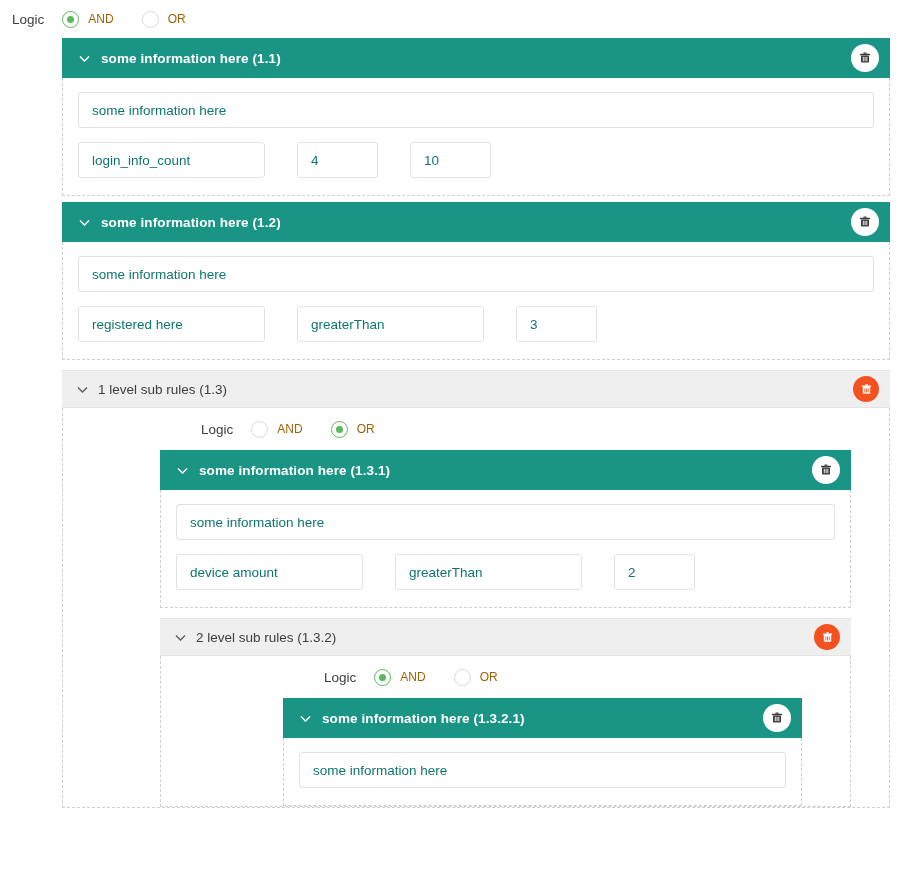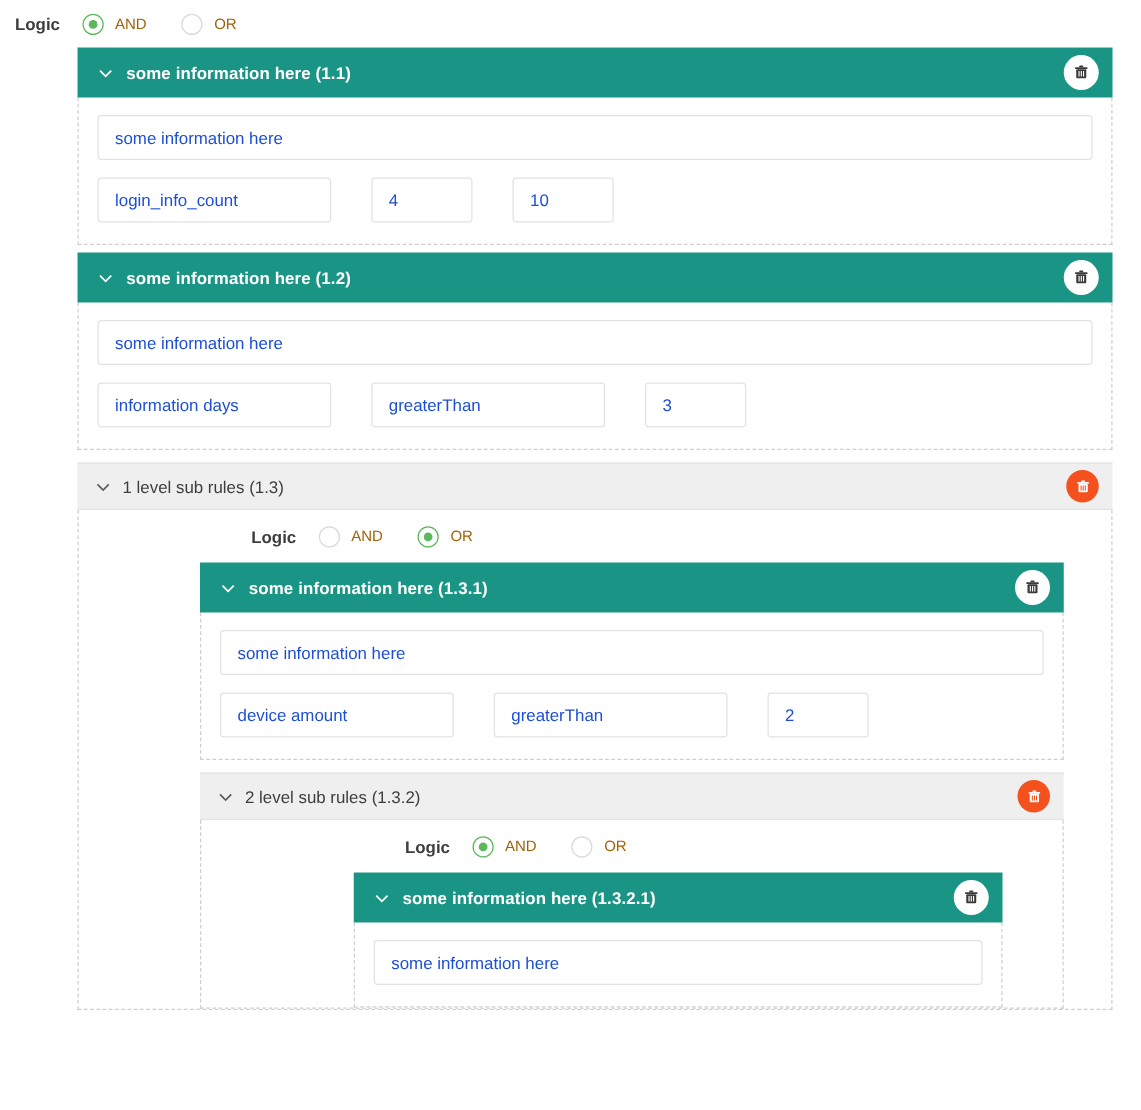--- a/index.html
+++ b/index.html
@@ -23,21 +23,20 @@
     height: 38px;
     padding-left: 12px;
   }
   .logic-row.indent-1 { padding-left: 138px; height: 42px; }
   .logic-row.indent-2 { padding-left: 163px; height: 42px; }
 
   .logic-label {
     font-size: 13.5px;
     color: #3d3d3d;
     margin-right: 18px;
-    font-weight: bold;
   }
   .radio-opt {
     display: flex;
     align-items: center;
     margin-right: 28px;
     cursor: pointer;
   }
   .radio-dot {
     width: 17px;
     height: 17px;
@@ -127,21 +126,21 @@
   .field {
     border: 1px solid #e2e2e2;
     border-radius: 3px;
     background: #ffffff;
     height: 36px;
     display: flex;
     align-items: center;
     padding: 0 13px;
     box-sizing: border-box;
     font-size: 13.5px;
-    color: #1d4ed8;
+    color: #0f766e;
     cursor: text;
   }
   .field.wide { width: 100%; }
   .row-fields {
     display: flex;
     margin-top: 14px;
     gap: 32px;
   }
   .f-name { width: 187px; }
   .f-op   { width: 187px; }
@@ -250,21 +249,21 @@
           <rect x="5.4" y="1.4" width="3.2" height="1.4" rx="0.5" fill="#3a3a3a"></rect>
           <rect x="4.8" y="5.8" width="0.9" height="4.4" fill="#ffffff"></rect>
           <rect x="6.6" y="5.8" width="0.9" height="4.4" fill="#ffffff"></rect>
           <rect x="8.4" y="5.8" width="0.9" height="4.4" fill="#ffffff"></rect>
         </svg>
     </span>
   </div>
   <div class="rule-body">
     <div class="field wide">some information here</div>
     <div class="row-fields">
-      <div class="field f-name">information days</div>
+      <div class="field f-name">registered here</div>
       <div class="field f-op">greaterThan</div>
       <div class="field f-val">3</div>
     </div>
   </div>
 </div>
 
 <div class="spacer-10"></div>
 
 <div class="group">
   <div class="group-header">

